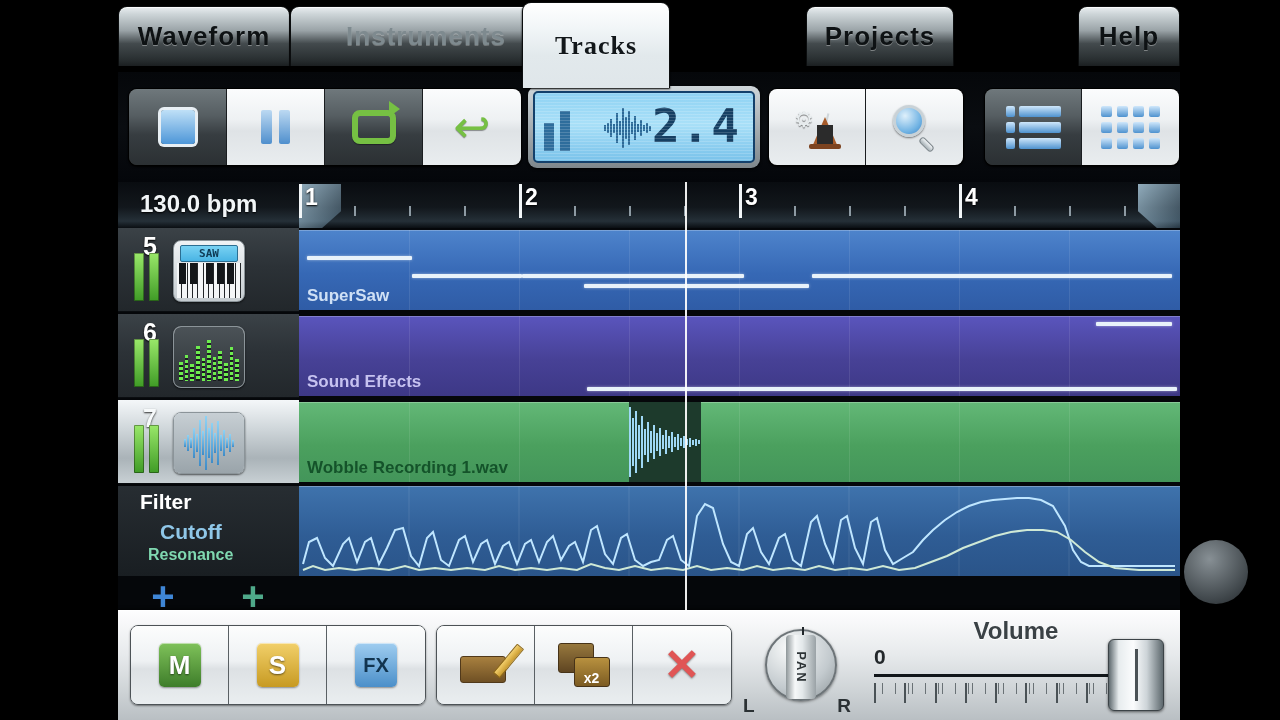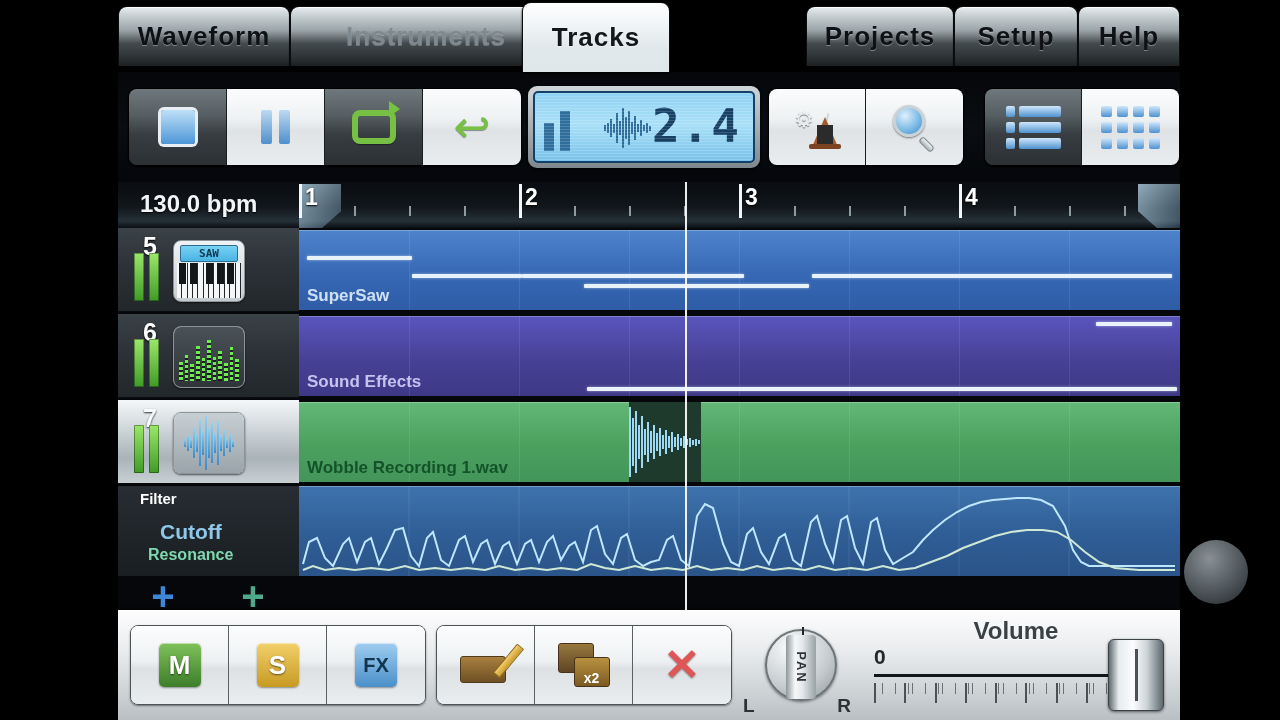--- a/index.html
+++ b/index.html
@@ -13,23 +13,23 @@
   .tabbar { position:absolute; left:118px; top:0; width:1062px; height:72px; }
   .tab { position:absolute; top:6px; height:60px;
          border-radius:9px 9px 0 0;
          background:linear-gradient(to bottom,#e9eef0 0%,#cdd5d8 12%,#9aa3a7 40%,#434a4d 62%,#2a3032 88%,#1b1f21 100%);
          box-shadow:inset 0 1px 0 rgba(255,255,255,.75), 0 1px 2px #000;
          display:flex; align-items:center; justify-content:center;
          border:1px solid #0b0d0e; border-bottom:none; }
   .tab span { font-size:26px; font-weight:bold; color:#0e1214;
          letter-spacing:1px; text-shadow:0 1px 0 rgba(255,255,255,.35); }
   .tab.dim span { color:#7e8a8f; text-shadow:0 1px 0 rgba(255,255,255,.25); }
-  .tab.active { top:2px; height:70px;
+  .tab.active { top:2px; height:86px;
          background:linear-gradient(to bottom,#ffffff 0%,#f2f6f8 28%,#e2e9ec 62%,#dfe6ea 100%);
-         z-index:5; }
+         z-index:5;font-family:Liberation Serif, serif; }
   .tab.active span { color:#12171a; }
 
   
   .transport { position:absolute; left:118px; top:72px; width:1062px; height:110px;
         background:linear-gradient(to bottom,#05070a 0%,#0a0d11 50%,#04060a 100%); }
   .btngroup { position:absolute; top:16px; height:78px;
         border-radius:9px; border:1px solid #000;
         box-shadow:0 1px 2px #000, inset 0 0 0 1px rgba(255,255,255,.18);
         display:flex; overflow:hidden; background:#111; }
   .tbtn { width:98px; height:100%; position:relative;
@@ -153,21 +153,21 @@
         box-shadow:inset 0 1px 0 rgba(255,255,255,.25); }
   .clip .cname { position:absolute; left:8px; bottom:4px; font-size:17px; font-weight:bold; }
   .gridlines { position:absolute; inset:0; }
   .gridlines i { position:absolute; top:0; bottom:0; width:1px; background:rgba(255,255,255,.09); }
   .note { position:absolute; height:4px; background:#e8f2fa; border-radius:1px;
         box-shadow:0 0 3px rgba(255,255,255,.5); }
 
   .filterlane { display:flex; }
   .filterhead { position:relative; width:181px; flex:0 0 181px;
         background:linear-gradient(to bottom,#272d32,#191e22); }
-  .filterhead .ft { position:absolute; left:22px; top:4px; font-size:15px; font-weight:bold; color:#fff; }
+  .filterhead .ft { position:absolute; left:22px; top:4px; font-size:21px; font-weight:bold; color:#fff; }
   .filterhead .fc { position:absolute; left:42px; top:34px; font-size:21px; font-weight:bold; color:#8fc7e8; }
   .filterhead .fr { position:absolute; left:30px; top:60px; font-size:16px; font-weight:bold; color:#7fd8b0; }
   .autom { position:relative; flex:1; overflow:hidden;
         background:linear-gradient(to bottom,#3f73ad 0%,#2f5d95 55%,#2a5489 100%);
         box-shadow:inset 0 1px 0 rgba(255,255,255,.3); }
 
   .addrow { display:flex; height:46px; }
   .addcell { width:90px; display:flex; align-items:flex-start; justify-content:center; padding-top:6px; }
   .plus { font-size:40px; font-weight:bold; line-height:.7; }
 
@@ -250,23 +250,20 @@
       </div>
     <div class="tab dim" style="left:172px;width:272px">
         <span>Instruments</span>
       </div>
     <div class="tab active" style="left:404px;width:148px">
         <span>Tracks</span>
       </div>
     <div class="tab" style="left:688px;width:148px">
         <span>Projects</span>
       </div>
-    <div class="tab" style="left:836px;width:124px">
-        <span>Setup</span>
-      </div>
     <div class="tab" style="left:960px;width:102px">
         <span>Help</span>
       </div>
   </div>
 
   <div class="transport">
 
     <div class="btngroup" style="left:10px;width:394px">
       <div class="tbtn dark">
         <span class="ic-stop"></span>

